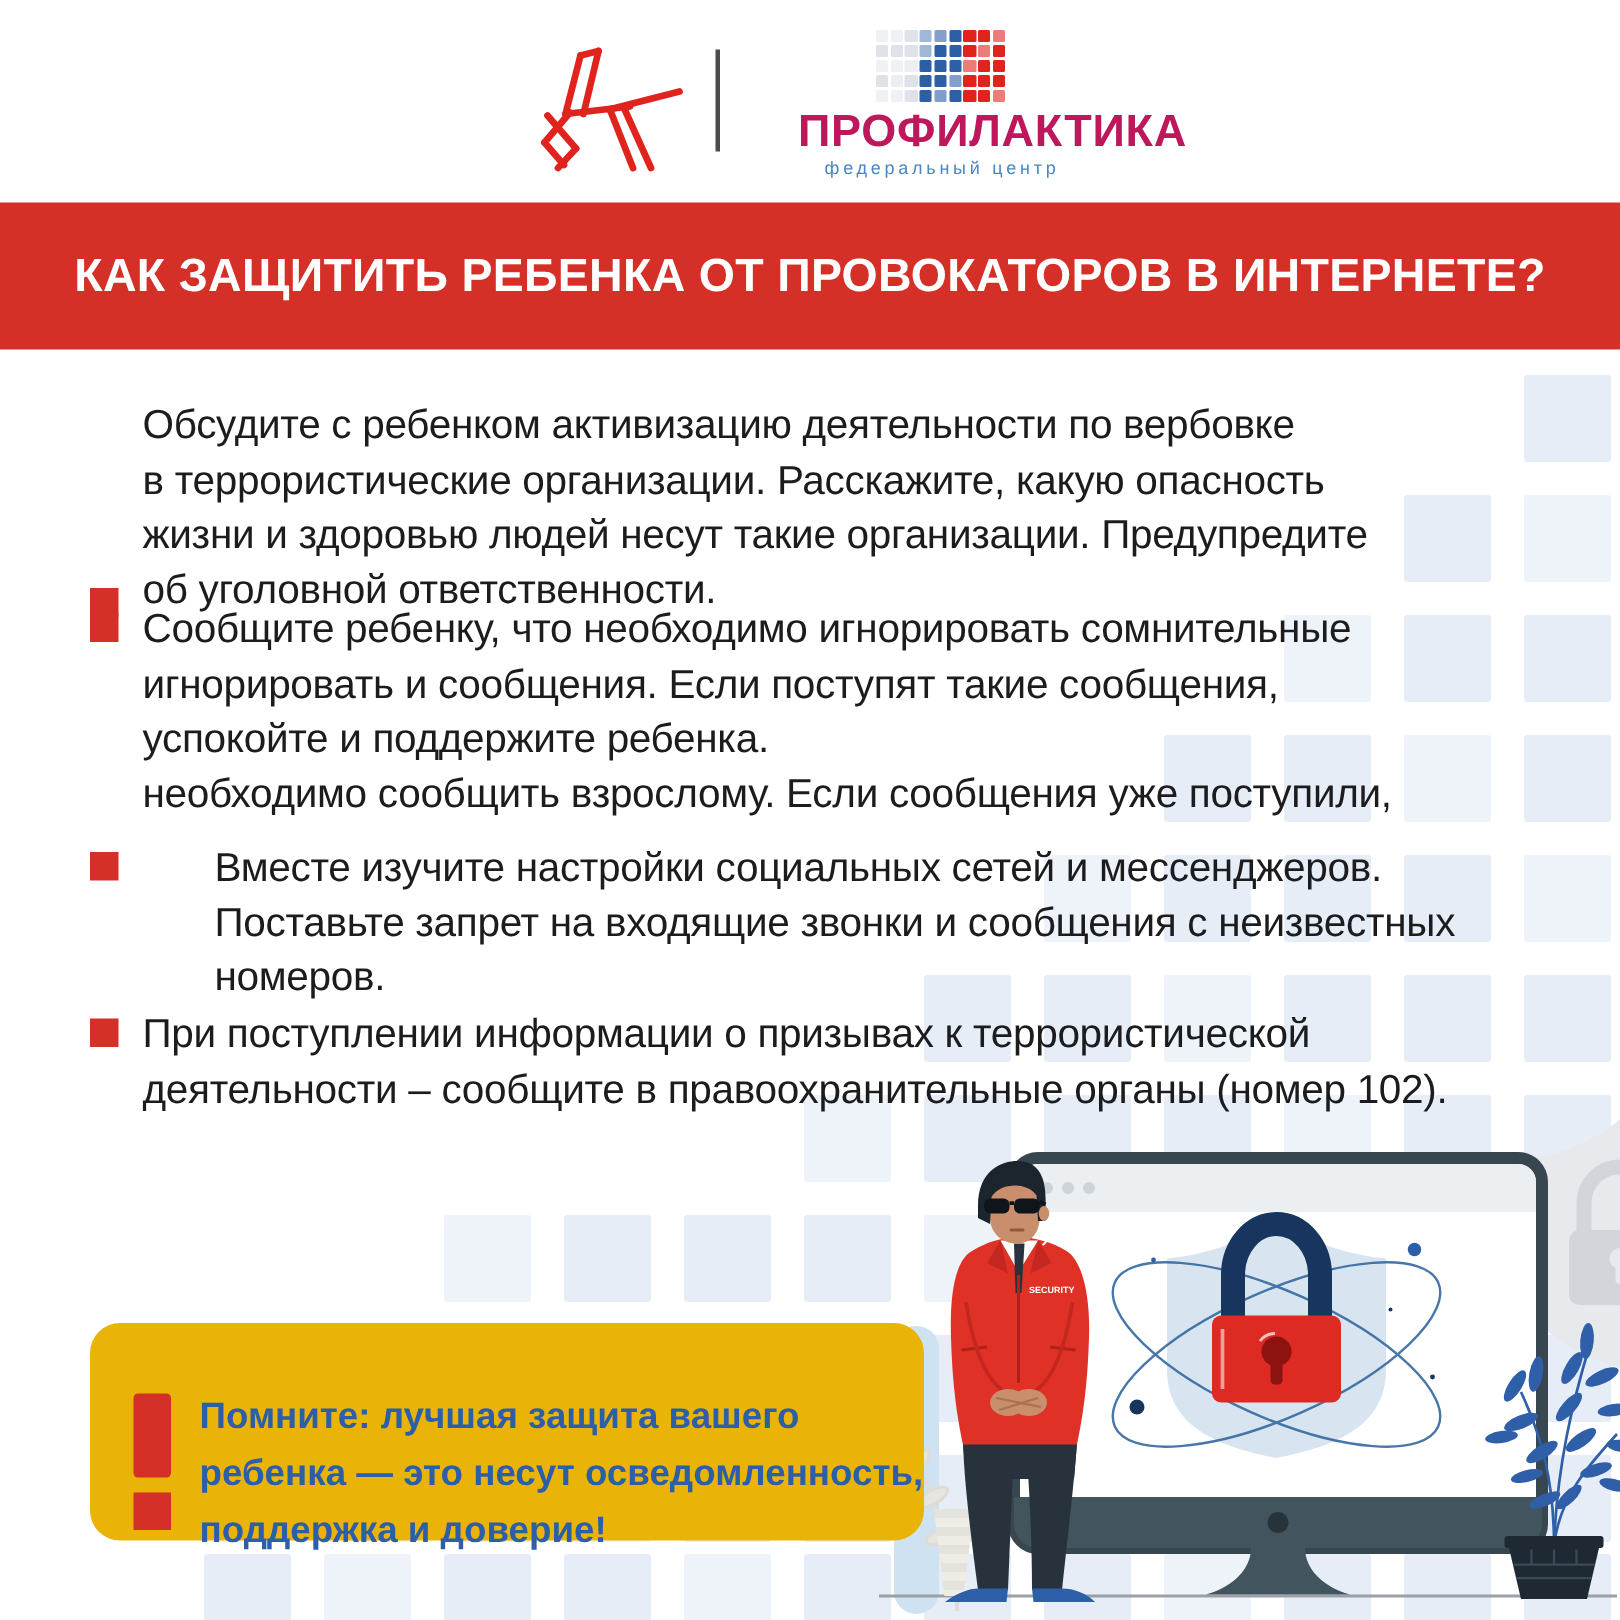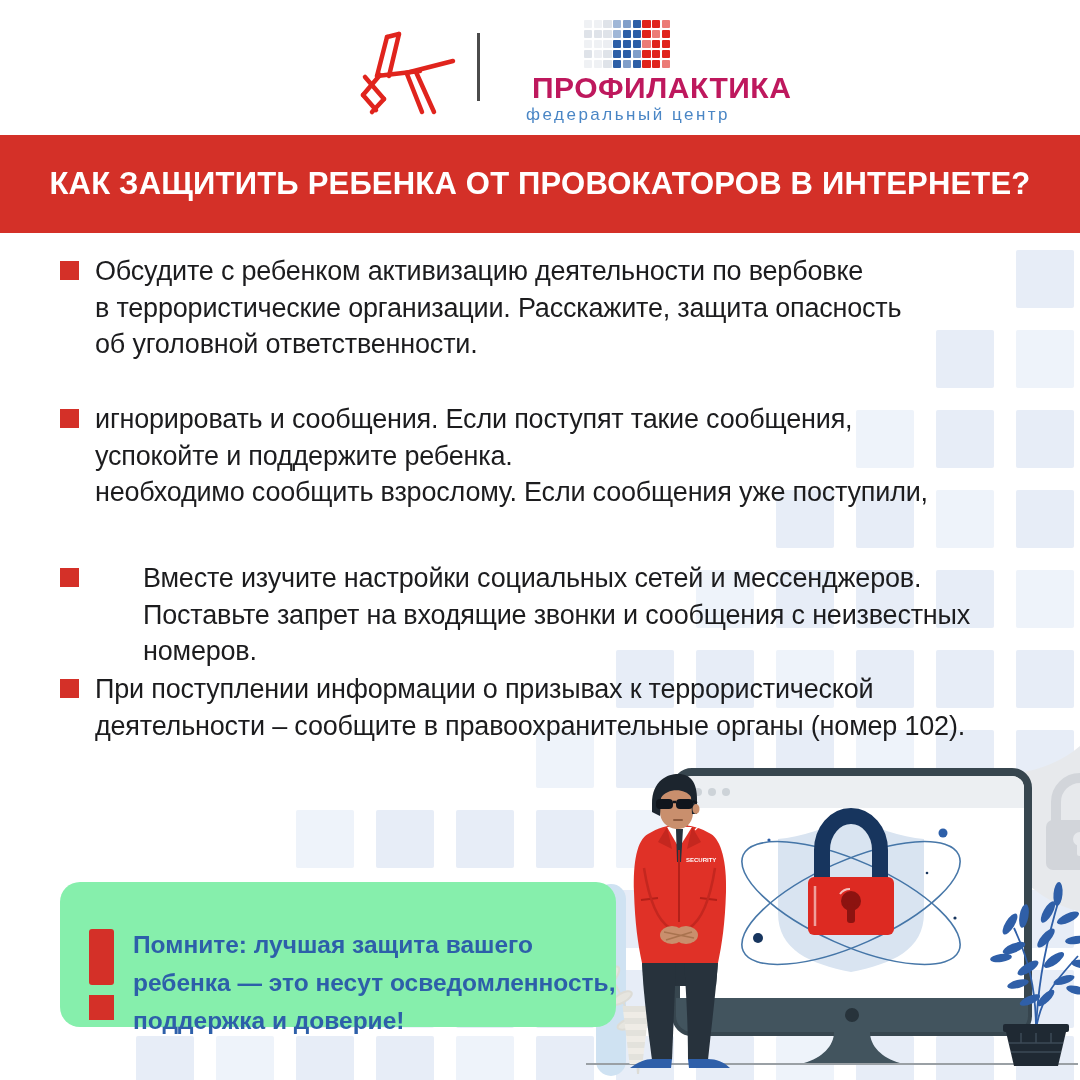--- a/index.html
+++ b/index.html
@@ -13,37 +13,37 @@
   
   .header{position:absolute;left:0;top:0;width:1080px;height:135px;background:#fff;}
   .chair-logo{position:absolute;left:356px;top:20px;}
   .logo-divider{position:absolute;left:477px;top:33px;width:3px;height:68px;background:#4b4b4b;}
   .brand{position:absolute;left:500px;top:18px;width:256px;height:104px;text-align:center;}
   .logo-grid{position:absolute;left:84px;top:2px;width:86px;height:48px;display:grid;
              grid-template-columns:repeat(9,1fr);grid-template-rows:repeat(5,1fr);gap:1.5px;}
   .logo-grid i{display:block;border-radius:1px;}
   .brand-title{position:absolute;left:0;top:53px;width:256px;font-size:30px;font-weight:bold;
                color:#be185d;letter-spacing:0.5px;margin-left:32px;}
-  .brand-subtitle{position:absolute;left:0;top:87px;width:256px;font-size:17px;color:#4a86c5;
+  .brand-subtitle{position:absolute;left:0;top:87px;width:256px;font-size:12px;color:#4a86c5;
                   letter-spacing:2.5px;}
 
   
   .banner{position:absolute;left:0;top:135px;width:1080px;height:98px;background:#d43028;
           display:flex;align-items:center;justify-content:center;}
   .banner h1{margin:0;font-size:31px;font-weight:bold;color:#ffffff;letter-spacing:0.2px;
              text-align:center;white-space:nowrap;}
 
   
   .bullet{position:absolute;left:60px;width:960px;display:flex;z-index:3;}
   .bullet .marker{flex:0 0 auto;width:19px;height:19px;background:#d43028;margin:8px 16px 0 0;}
   .bullet .lines{font-size:27px;line-height:36.5px;color:#1c1c1e;letter-spacing:-0.2px;}
   .bullet .lines div{white-space:nowrap;}
 
   
-  .callout{position:absolute;left:60px;top:882px;width:556px;height:145px;background:#86efac;
+  .callout{position:absolute;left:60px;top:882px;width:556px;height:145px;background:#eab308;
            border-radius:20px;z-index:6;}
   .excl-bar{position:absolute;left:29px;top:47px;width:25px;height:56px;background:#d43028;border-radius:3px;}
   .excl-dot{position:absolute;left:29px;top:113px;width:25px;height:25px;background:#d43028;}
   .callout-text{position:absolute;left:73px;top:44px;font-size:24.5px;line-height:38px;
                 font-weight:bold;color:#2d5fa9;}
   .callout-text div{white-space:nowrap;}
 
   
   .floor-line{position:absolute;left:586px;top:1063px;width:492px;height:2px;background:#9aa0a5;z-index:1;}
   .svg-abs{position:absolute;}
@@ -201,31 +201,33 @@
       <div class="brand-title" data-name="brand-title">ПРОФИЛАКТИКА</div>
       <div class="brand-subtitle" data-name="brand-subtitle">федеральный центр</div>
     </div>
   </div>
 
   <div class="banner" data-name="title-banner">
     <h1 data-name="page-title">КАК ЗАЩИТИТЬ РЕБЕНКА ОТ ПРОВОКАТОРОВ В ИНТЕРНЕТЕ?</h1>
   </div>
 
   <div id="bullets" data-name="bullet-list">
-      <div class="bullet" data-name="bullet-item" style="top: 253px;">
+      <div class="bullet" data-name="bullet-item" style="top: 265px; align-items: flex-end;">
         <span class="marker" data-name="bullet-square-icon"></span>
         <div class="lines" data-name="bullet-text">
           <div>Обсудите с ребенком активизацию деятельности по вербовке</div>
-          <div>в террористические организации. Расскажите, защита опасность</div>
+          <div>в террористические организации. Расскажите, какую опасность</div>
+          <div>жизни и здоровью людей несут такие организации. Предупредите</div>
           <div>об уголовной ответственности.</div>
         </div>
       </div>
       <div class="bullet" data-name="bullet-item" style="top: 401px;">
         <span class="marker" data-name="bullet-square-icon"></span>
         <div class="lines" data-name="bullet-text">
+          <div>Сообщите ребенку, что необходимо игнорировать сомнительные</div>
           <div>игнорировать и сообщения. Если поступят такие сообщения,</div>
           <div>успокойте и поддержите ребенка.</div>
           <div>необходимо сообщить взрослому. Если сообщения уже поступили,</div>
         </div>
       </div>
       <div class="bullet" data-name="bullet-item" style="top: 560px; gap: 48px;">
         <span class="marker" data-name="bullet-square-icon"></span>
         <div class="lines" data-name="bullet-text">
           <div>Вместе изучите настройки социальных сетей и мессенджеров.</div>
           <div>Поставьте запрет на входящие звонки и сообщения с неизвестных</div>

